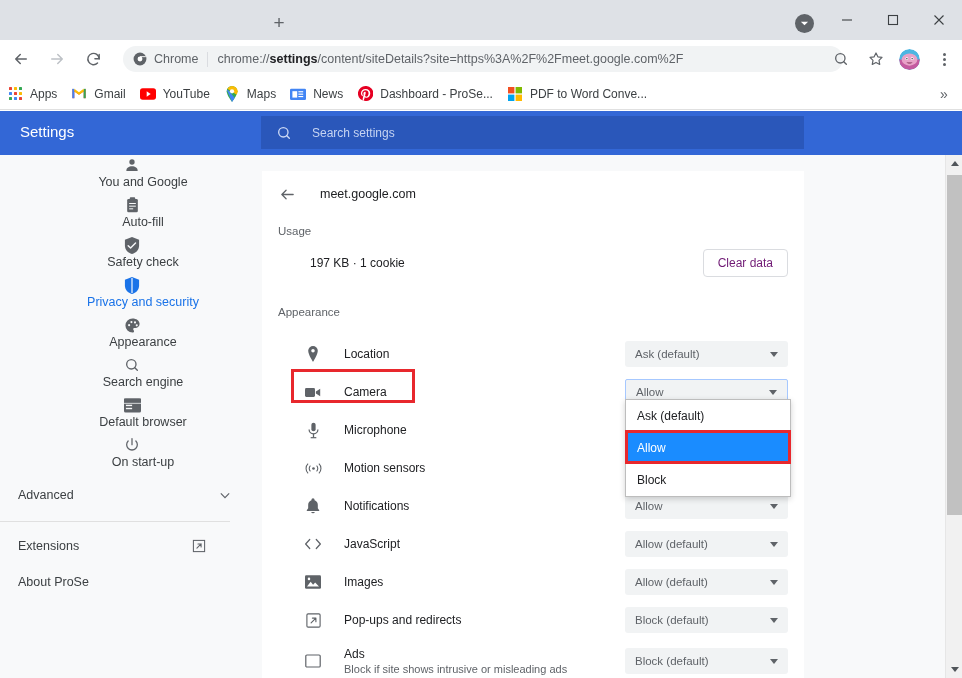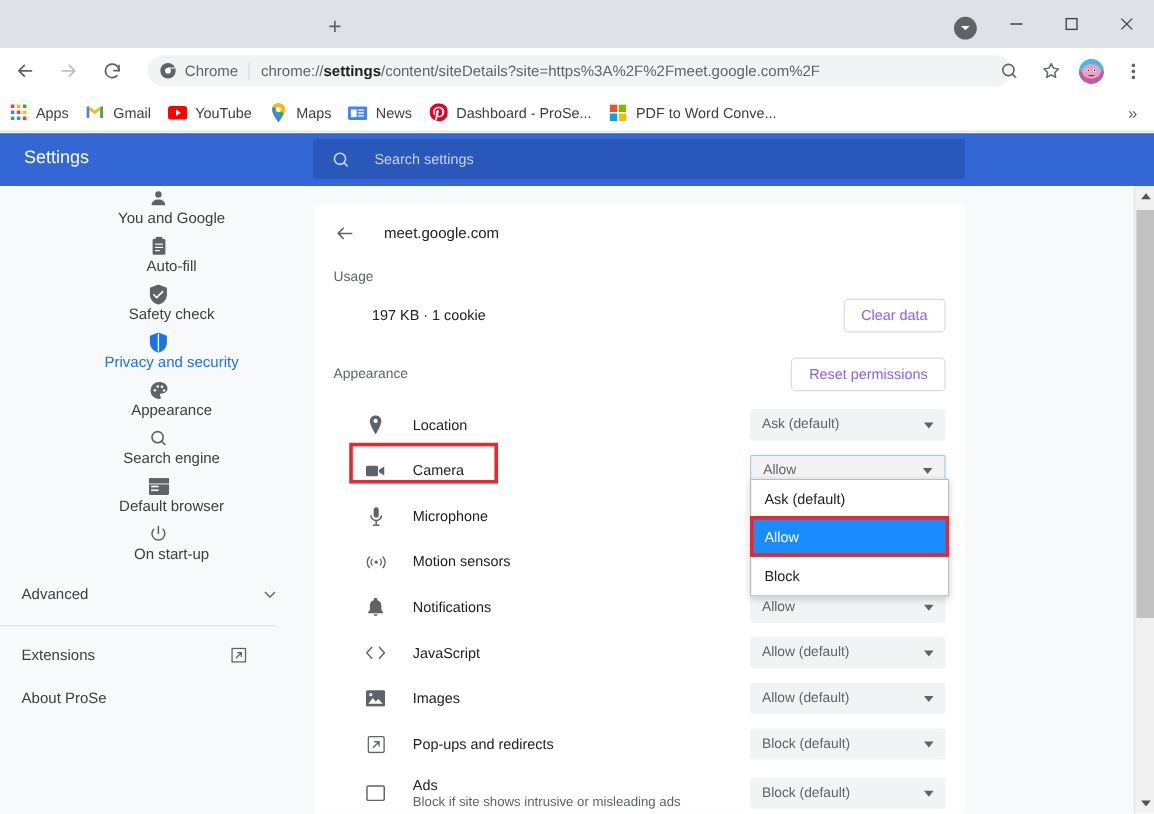--- a/index.html
+++ b/index.html
@@ -171,21 +171,21 @@
   .sec-label {
     font-size: 11.5px; color: #5f6368; padding-left: 16px; margin-top: 8px;
   }
   .usage-row {
     display: flex; align-items: center; height: 52px; padding: 0 16px 0 48px;
   }
   .usage-text { font-size: 12px; color: #202124; }
   .btn-outline {
     margin-left: auto; border: 1px solid #dadce0; border-radius: 4px;
     height: 28px; padding: 0 14px; background: #fff;
-    color: #8b5cf6; font-size: 12px; display: flex; align-items: center;
+    color: #701a75; font-size: 12px; display: flex; align-items: center;
     font-family: "Liberation Sans", sans-serif;
   }
   .perm-head {
     display: flex; align-items: center; height: 46px; padding: 0 16px 0 16px;
   }
   .perm-head .sec-label2 { font-size: 11.5px; color: #5f6368; }
   .perm-row {
     display: flex; align-items: center; min-height: 38px; padding: 0 16px 0 42px;
     position: relative;
   }
@@ -595,21 +595,20 @@
 
       <div class="sec-label">Usage</div>
 
       <div class="usage-row">
         <span class="usage-text">197 KB · 1 cookie</span>
         <button class="btn-outline">Clear data</button>
       </div>
 
       <div class="perm-head">
         <span class="sec-label2">Appearance</span>
-        <button class="btn-outline">Reset permissions</button>
       </div>
 
       <div class="perm-row">
         <span class="perm-ico">
           <svg width="14" height="16" viewBox="0 0 16 20" fill="#5f6368">
               <path d="M8 0a6 6 0 0 0-6 6c0 4.5 6 14 6 14s6-9.5 6-14a6 6 0 0 0-6-6z"></path>
               <circle cx="8" cy="6" r="2.2" fill="#ffffff"></circle>
             </svg>
         </span>
         <span class="perm-labels">

